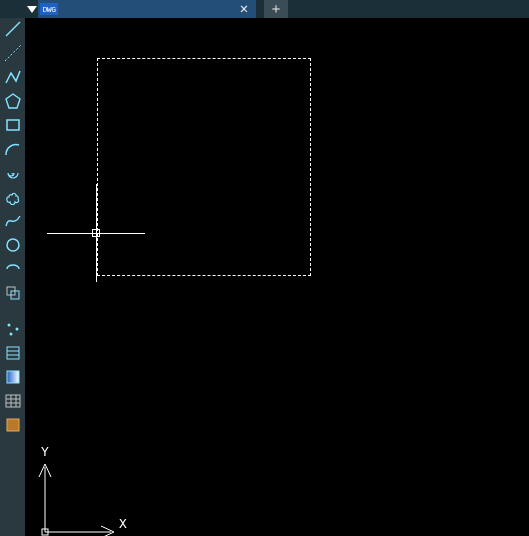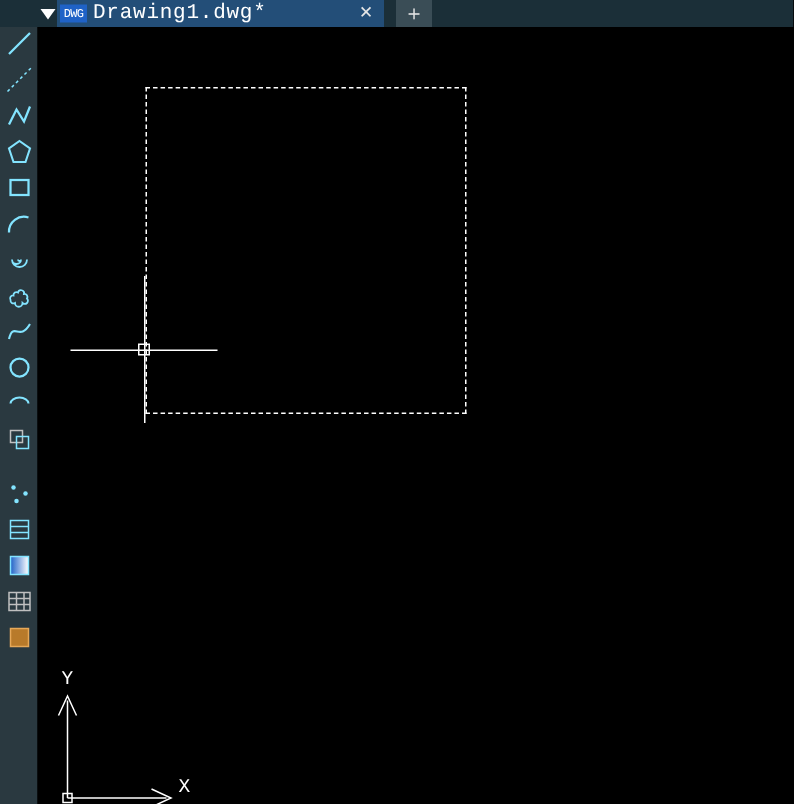--- a/index.html
+++ b/index.html
@@ -166,21 +166,20 @@
 <div class="root">
 
   <div class="tabbar">
     <div class="down-caret">
       <svg width="16" height="16" viewBox="0 0 16 16">
         <polygon points="3,5 13,5 8,12" fill="#fff"></polygon>
       </svg>
     </div>
     <div class="tab">
       <span class="dwg-badge">DWG</span>
-      <span class="tab-title">Drawing1.dwg*</span>
       <span class="close">✕</span>
     </div>
     <div class="newtab">＋</div>
   </div>
 
   <div class="toolbar">
     <div class="tool">
       <svg width="18" height="18" viewBox="0 0 18 18">
           <line x1="2" y1="16" x2="16" y2="2" stroke="#83e4ff" stroke-width="1.5"></line>
         </svg>

